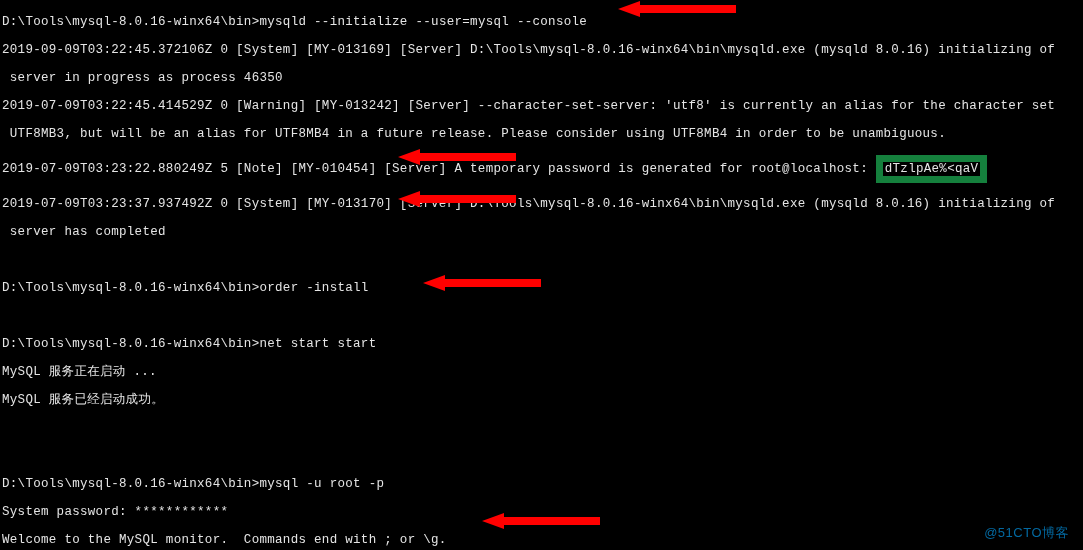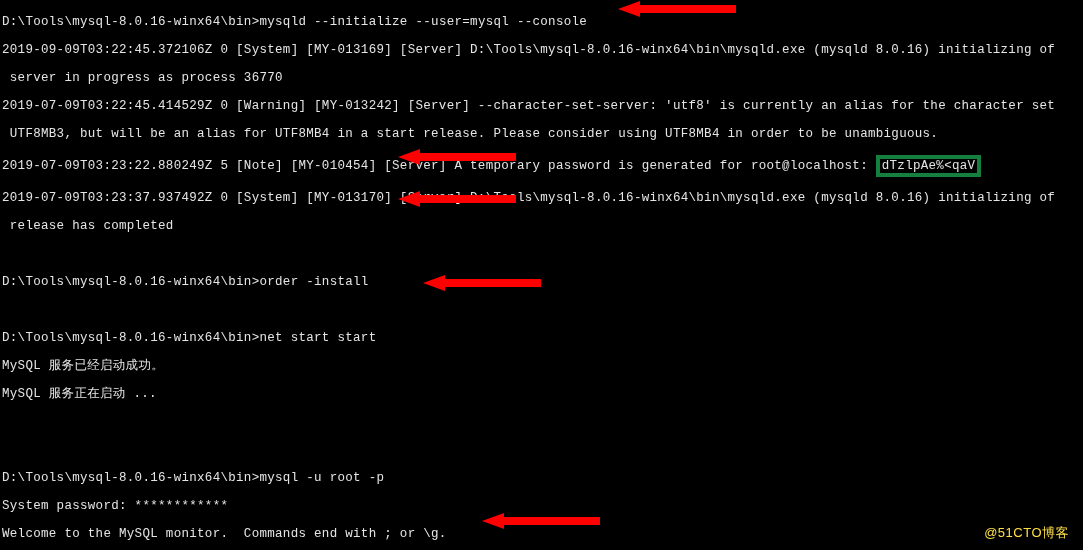--- a/index.html
+++ b/index.html
@@ -16,58 +16,58 @@
     position: relative;
   }
   .terminal {
     position: relative;
     padding: 1px 0 0 2px;
     white-space: pre;
     letter-spacing: 0.3px;
   }
   .line { display:block; min-height:14px; }
   .password-box {
-    border: 4px solid #15803d;
+    border: 7px solid #15803d;
     padding: 0 2px;
     display: inline-block;
     color: #e5e5e5;
   }
   .arrow {
     position: absolute;
     pointer-events: none;
   }
   .arrow svg { display:block; }
   .watermark {
     position: absolute;
     right: 14px;
     bottom: 10px;
-    color: #fde047;
+    color: #0369a1;
     font-size: 13px;
     font-family: "Microsoft YaHei", sans-serif;
     letter-spacing: 0.5px;
   }
 </style>
 </head>
 <body>
 
 <div class="terminal">
 <span class="line"><span>D:\Tools\mysql-8.0.16-winx64\bin&gt;</span><span>mysqld --initialize --user=mysql --console</span></span>
 <span class="line">2019-09-09T03:22:45.372106Z 0 [System] [MY-013169] [Server] D:\Tools\mysql-8.0.16-winx64\bin\mysqld.exe (mysqld 8.0.16) initializing of</span>
-<span class="line"> server in progress as process 36770</span>
+<span class="line"> server in progress as process 46350</span>
 <span class="line">2019-07-09T03:22:45.414529Z 0 [Warning] [MY-013242] [Server] --character-set-server: 'utf8' is currently an alias for the character set</span>
-<span class="line"> UTF8MB3, but will be an alias for UTF8MB4 in a start release. Please consider using UTF8MB4 in order to be unambiguous.</span>
+<span class="line"> UTF8MB3, but will be an alias for UTF8MB4 in a future release. Please consider using UTF8MB4 in order to be unambiguous.</span>
 <span class="line"><span>2019-07-09T03:23:22.880249Z 5 [Note] [MY-010454] [Server] A temporary password is generated for root@localhost: </span><span class="password-box">dTzlpAe%&lt;qaV</span></span>
 <span class="line">2019-07-09T03:23:37.937492Z 0 [System] [MY-013170] [Server] D:\Tools\mysql-8.0.16-winx64\bin\mysqld.exe (mysqld 8.0.16) initializing of</span>
-<span class="line"> release has completed</span>
+<span class="line"> server has completed</span>
 <span class="line"></span>
 <span class="line"><span>D:\Tools\mysql-8.0.16-winx64\bin&gt;</span><span>order -install</span></span>
 <span class="line"></span>
 <span class="line"><span>D:\Tools\mysql-8.0.16-winx64\bin&gt;</span><span>net start start</span></span>
+<span class="line">MySQL 服务正在启动 ...</span>
 <span class="line">MySQL 服务已经启动成功。</span>
-<span class="line">MySQL 服务正在启动 ...</span>
 <span class="line"></span>
 <span class="line"></span>
 <span class="line"><span>D:\Tools\mysql-8.0.16-winx64\bin&gt;</span><span>mysql -u root -p</span></span>
 <span class="line">System password: ************</span>
 <span class="line">Welcome to the MySQL monitor.  Commands end with ; or \g.</span>
 
 
 
 
 

